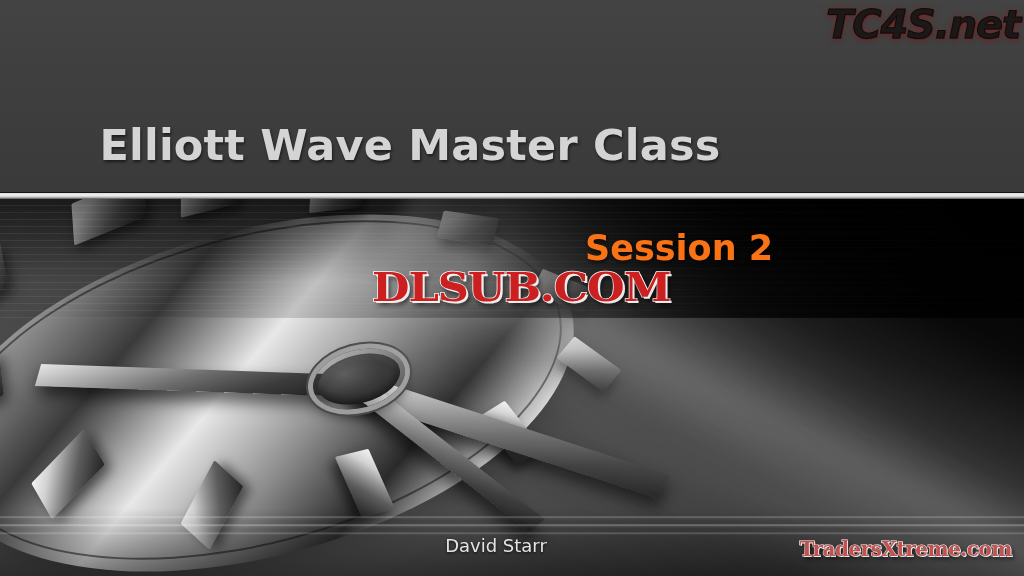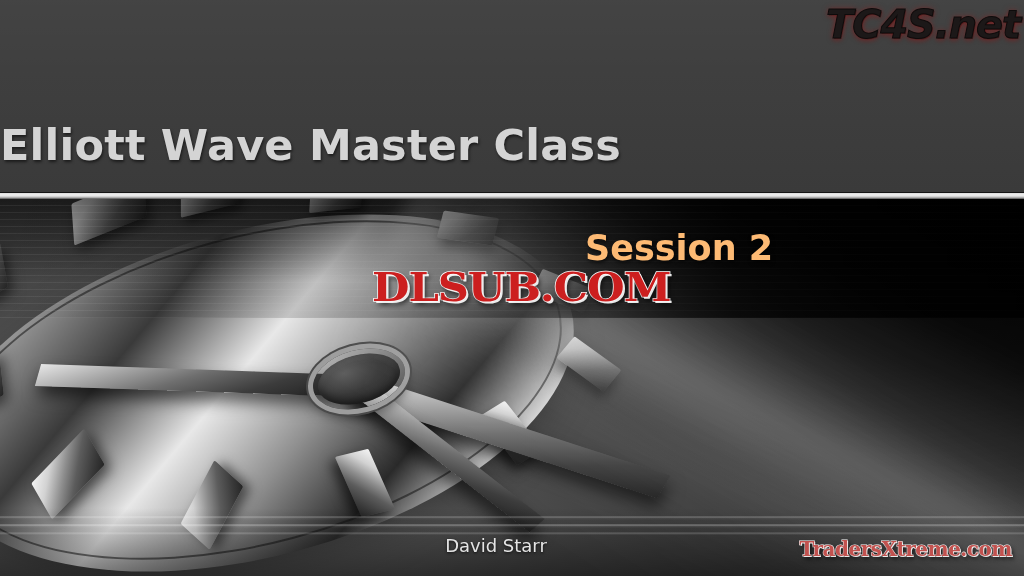--- a/index.html
+++ b/index.html
@@ -35,21 +35,21 @@
     background: linear-gradient(180deg,
         rgba(255,255,255,0.035) 0%,
         rgba(255,255,255,0.012) 35%,
         rgba(0,0,0,0.05) 100%);
     pointer-events: none;
   }
   .title {
     position: absolute;
     left: 0; top: 120px;
     width: 820px;
-    text-align: left;
+    text-align: center;
     font-family: "DejaVu Sans", sans-serif;
     font-weight: bold;
     font-size: 43px;
     letter-spacing: 0.2px;
     color: #d4d4d4;
     text-shadow: 1px 2px 3px rgba(0,0,0,0.55);
     white-space: nowrap;
     z-index: 9;
   }
 
@@ -243,21 +243,21 @@
     transform-origin: 0% 50%;
   }
 
   
   .session {
     position: absolute;
     left: 585px; top: 228px;
     font-family: "DejaVu Sans", sans-serif;
     font-weight: bold;
     font-size: 35px;
-    color: #fdba74;
+    color: #f97316;
     text-shadow: 1px 2px 4px rgba(0,0,0,0.7);
     z-index: 30;
     white-space: nowrap;
   }
   .author {
     position: absolute;
     left: 0; top: 535px;
     width: 992px;
     text-align: center;
     font-family: "DejaVu Sans", sans-serif;

